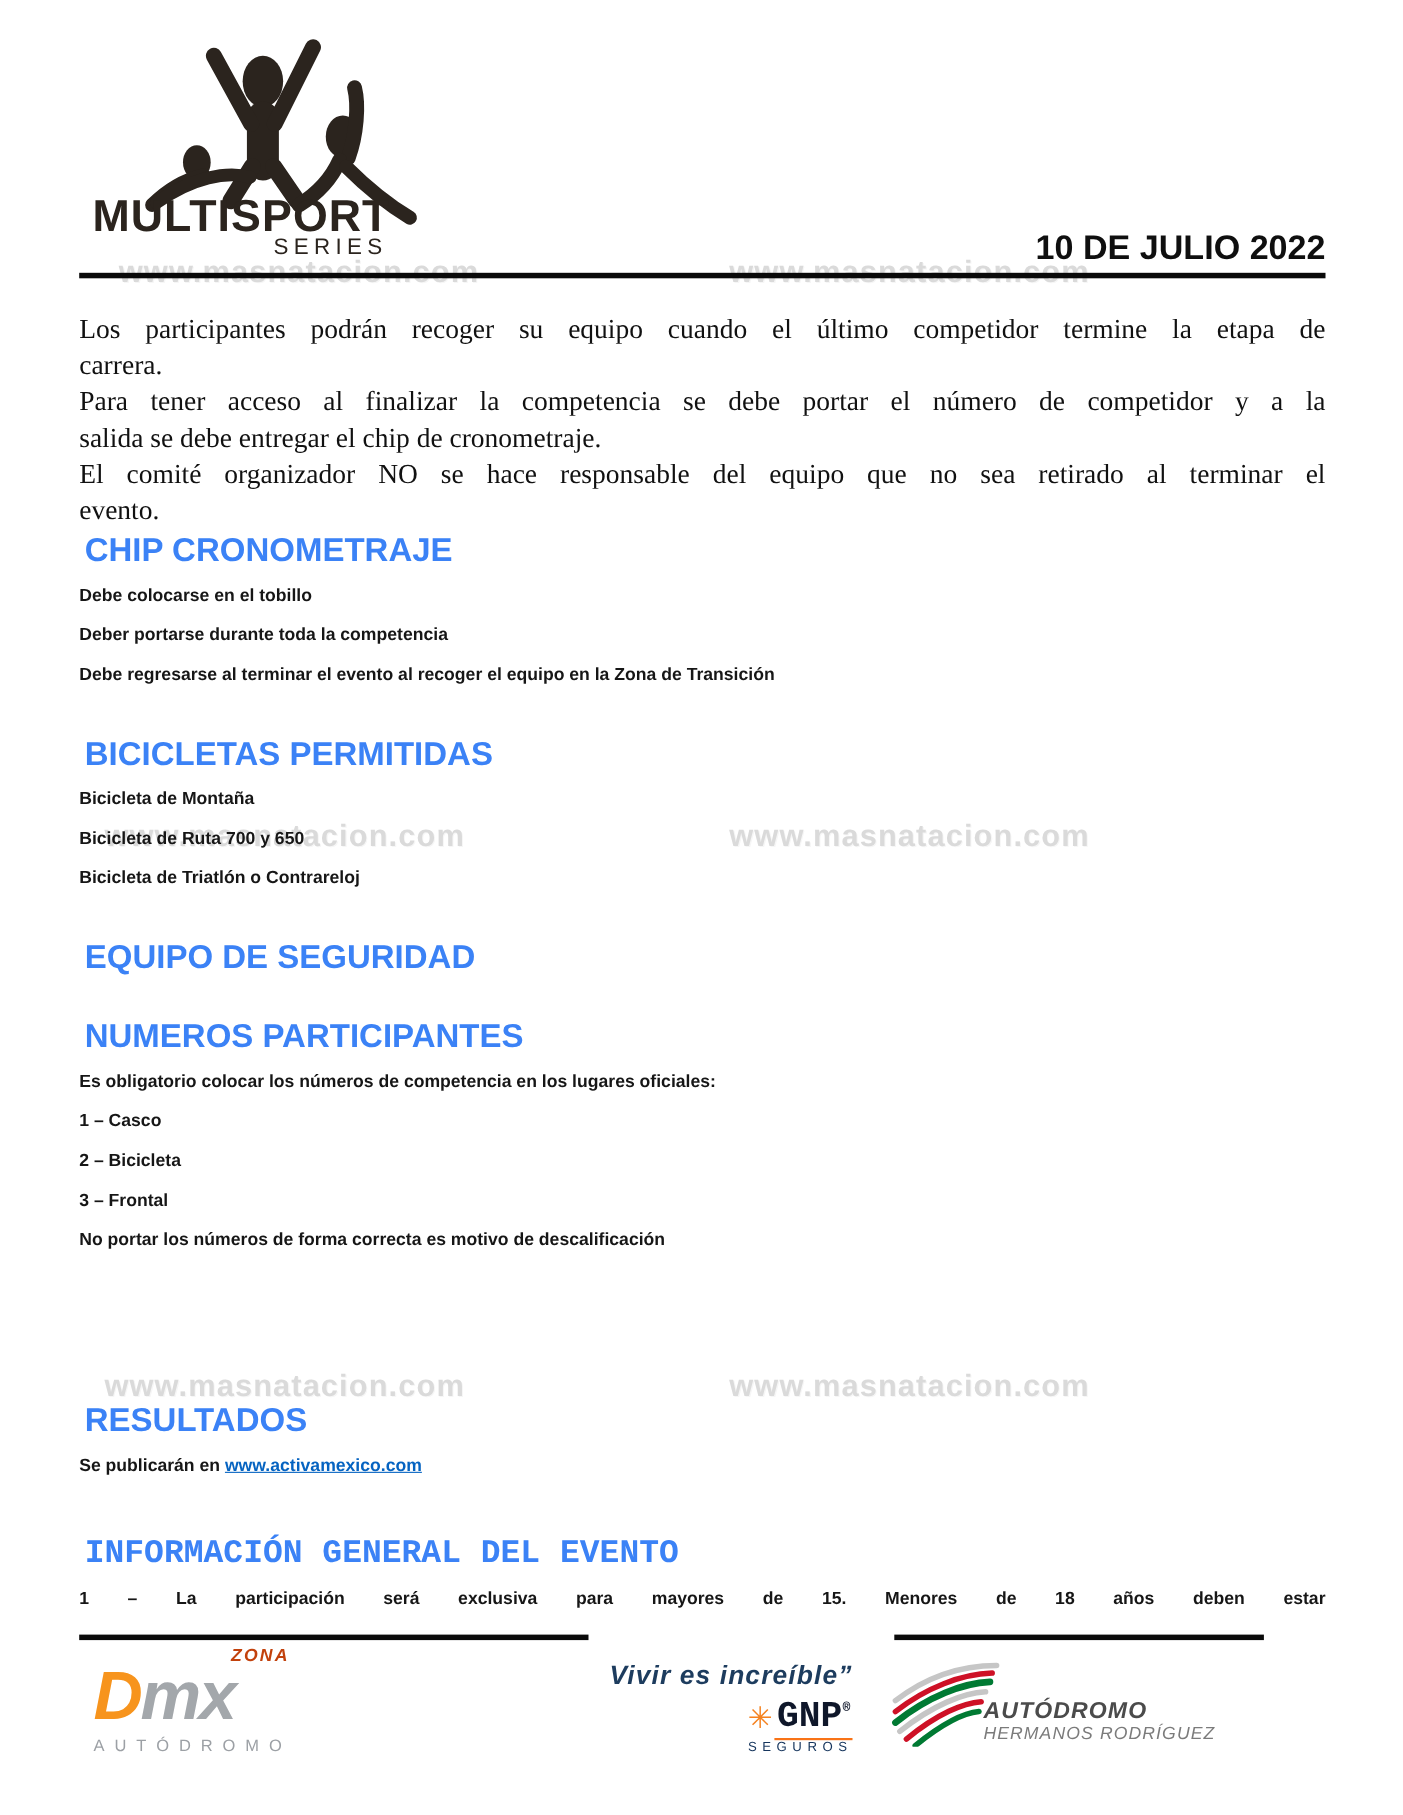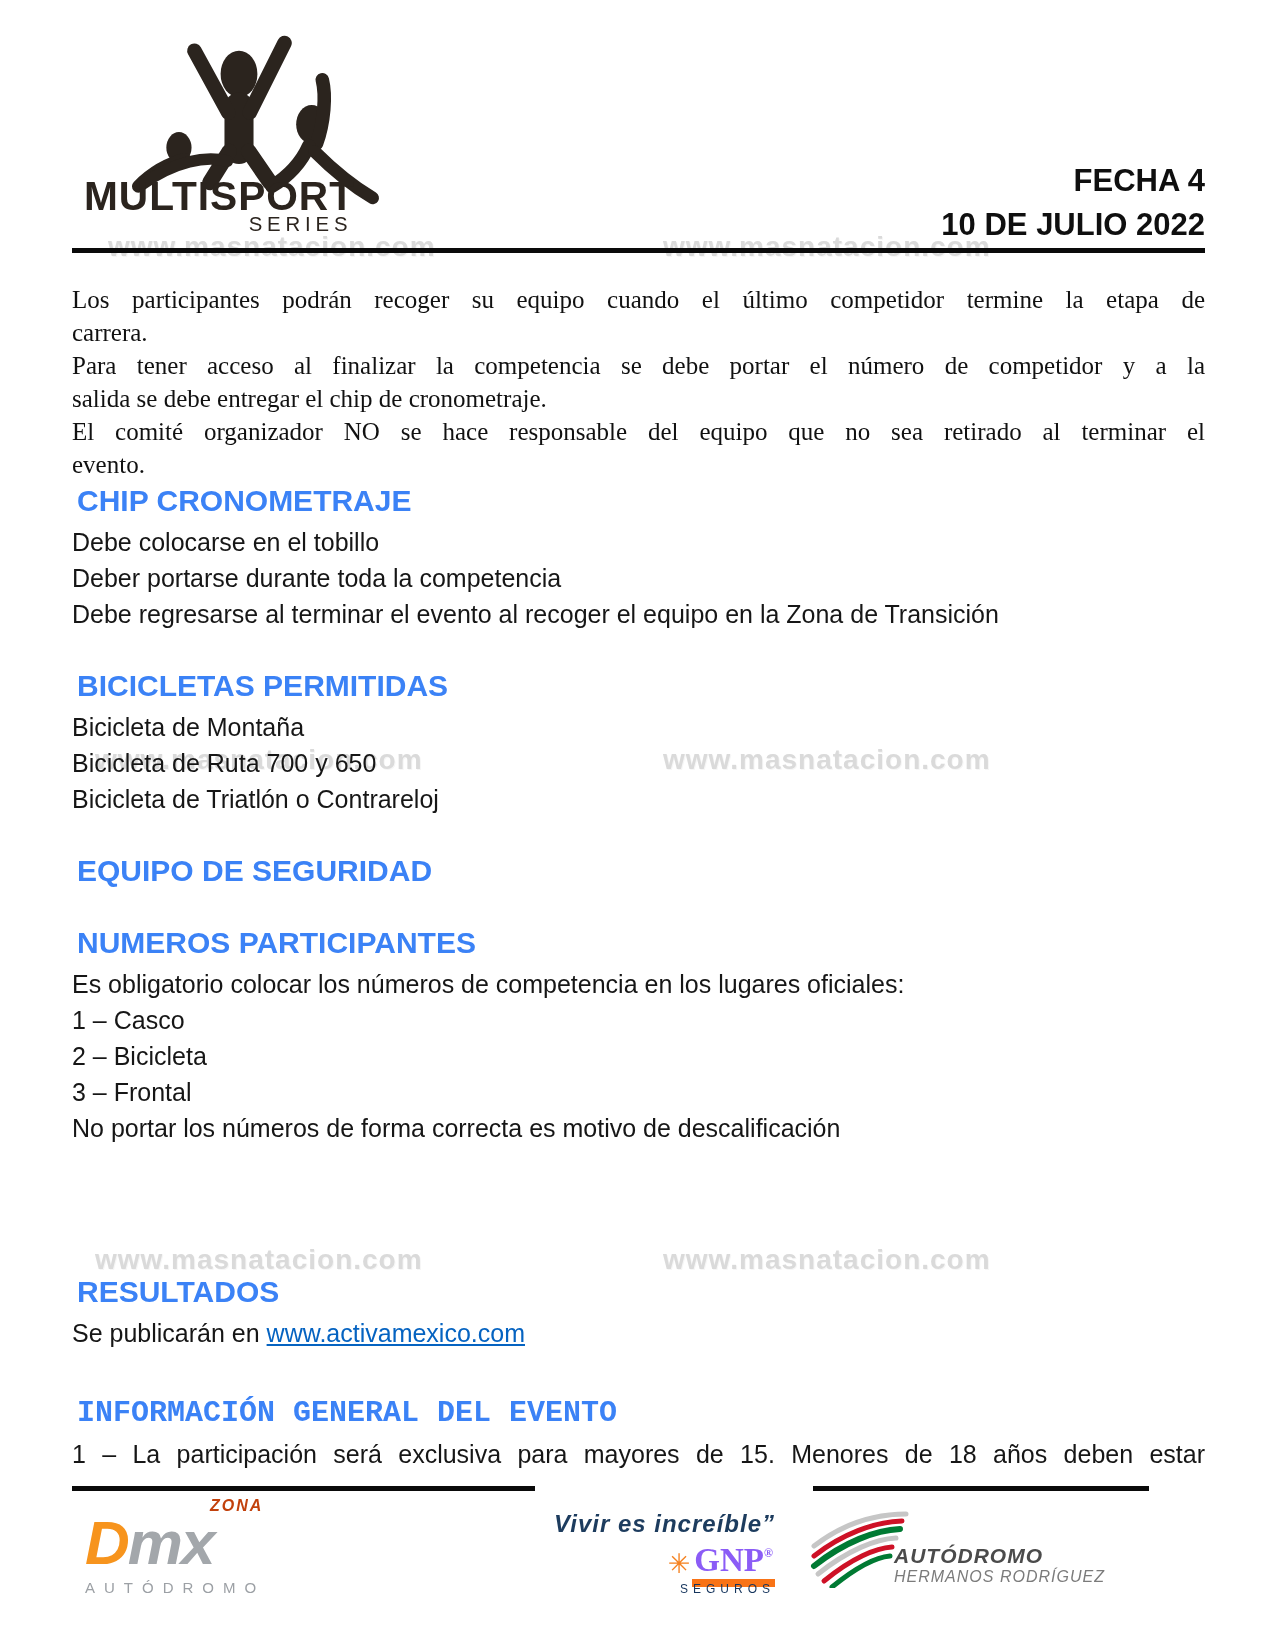--- a/index.html
+++ b/index.html
@@ -24,43 +24,43 @@
   .content{position:absolute;left:72px;right:70px;top:283px;z-index:1;}
   .serif-line{
     font-family:"Liberation Serif",serif;font-size:25px;line-height:33px;
     text-align:justify;color:#111;
   }
   .stretch{text-align-last:justify;}
   .h-red{
     font-size:30px;line-height:36px;font-weight:bold;color:#3b82f6;
     margin:5px;
   }
-  .sans-line{font-size:25px;line-height:36px;color:#161616;}
+  .sans-line{font-size:16px;line-height:36px;color:#161616;font-weight:bold;}
   .gap-sec{margin-top:36px;}
   .gap-chip{margin-top:2px;}
   .gap-results{margin-top:128px;}
   .gap-info{margin-top:44px;font-family:Liberation Mono, monospace;}
   .link{color:#0563c1;text-decoration:underline;cursor:pointer;}
   .just-last{text-align:justify;text-align-last:justify;}
   
   .rule-left{position:absolute;left:72px;top:1486px;width:463px;height:5px;background:#0a0a0a;}
   .rule-right{position:absolute;left:813px;top:1486px;width:336px;height:5px;background:#0a0a0a;}
   .dmx{position:absolute;left:85px;top:1497px;width:250px;}
   .dmx-zona{font-size:16px;font-weight:bold;font-style:italic;color:#c2410c;letter-spacing:2px;margin-left:125px;}
   .dmx-word{font-size:62px;line-height:56px;font-weight:bold;font-style:italic;letter-spacing:-2px;}
   .dmx-d{color:#f7941d;}
   .dmx-mx{color:#a3a7ab;}
   .dmx-auto{font-size:15px;color:#9ca0a5;letter-spacing:9px;margin-top:8px;}
   .gnp{position:absolute;left:545px;top:1510px;width:230px;text-align:right;}
   .gnp-tagline{font-style:italic;font-weight:bold;font-size:24px;color:#1d3c5e;letter-spacing:1px;white-space:nowrap;}
   .gnp-brand{margin-top:4px;display:inline-block;}
   .gnp-burst{color:#f58220;font-size:27px;vertical-align:-2px;margin-right:2px;}
   .gnp-name{
-    font-family:Liberation Serif, serif;font-weight:bold;font-size:33px;color:#8b5cf6;
-    border-bottom:8px solid #f97316;padding:0 2px 1px 2px;
+    font-family:Liberation Mono, monospace;font-weight:bold;font-size:33px;color:#0f172a;
+    border-bottom:2px solid #f97316;padding:0 2px 1px 2px;
   }
   .gnp-reg{font-size:12px;vertical-align:14px;}
   .gnp-sub{font-size:12px;letter-spacing:5px;color:#16355d;margin-top:2px;}
   .ahr{position:absolute;left:810px;top:1498px;width:330px;}
   .ahr-swoosh{position:absolute;left:0;top:10px;}
   .ahr-text{position:absolute;left:84px;top:46px;white-space:nowrap;}
   .ahr-title{font-size:21px;font-weight:bold;font-style:italic;color:#4b4b4b;letter-spacing:1px;}
   .ahr-sub{font-size:16px;font-style:italic;color:#7b7b7b;letter-spacing:1px;}
 </style>
 </head>
@@ -91,21 +91,20 @@
         <path d="M240 112 C248 90 250 62 246 46" stroke-width="14"></path>
         <path d="M232 114 C224 132 210 146 194 156" stroke-width="14"></path>
         <path d="M238 120 C256 138 278 156 298 168" stroke-width="13"></path>
         <path d="M104 128 C88 132 70 142 56 156" stroke-width="13"></path>
         <path d="M60 154 C94 130 126 124 148 130" stroke-width="12"></path>
       </g>
       <text x="0" y="180" font-family="Liberation Sans, sans-serif" font-weight="bold" font-size="42" letter-spacing="1" fill="#2b241e">MULTISPORT</text>
       <text x="170" y="202" font-family="Liberation Sans, sans-serif" font-size="21" letter-spacing="5" fill="#2b241e">SERIES</text>
     </svg>
     <div class="doc-title">
-      <div>FECHA 4</div>
       <div>10 DE JULIO 2022</div>
     </div>
   </div>
   <div class="header-rule"></div>
 
   <div class="content">
 
     <div class="serif-line stretch">Los participantes podrán recoger su equipo cuando el último competidor termine la etapa de</div>
     <div class="serif-line">carrera.</div>
     <div class="serif-line stretch">Para tener acceso al finalizar la competencia se debe portar el número de competidor y a la</div>

